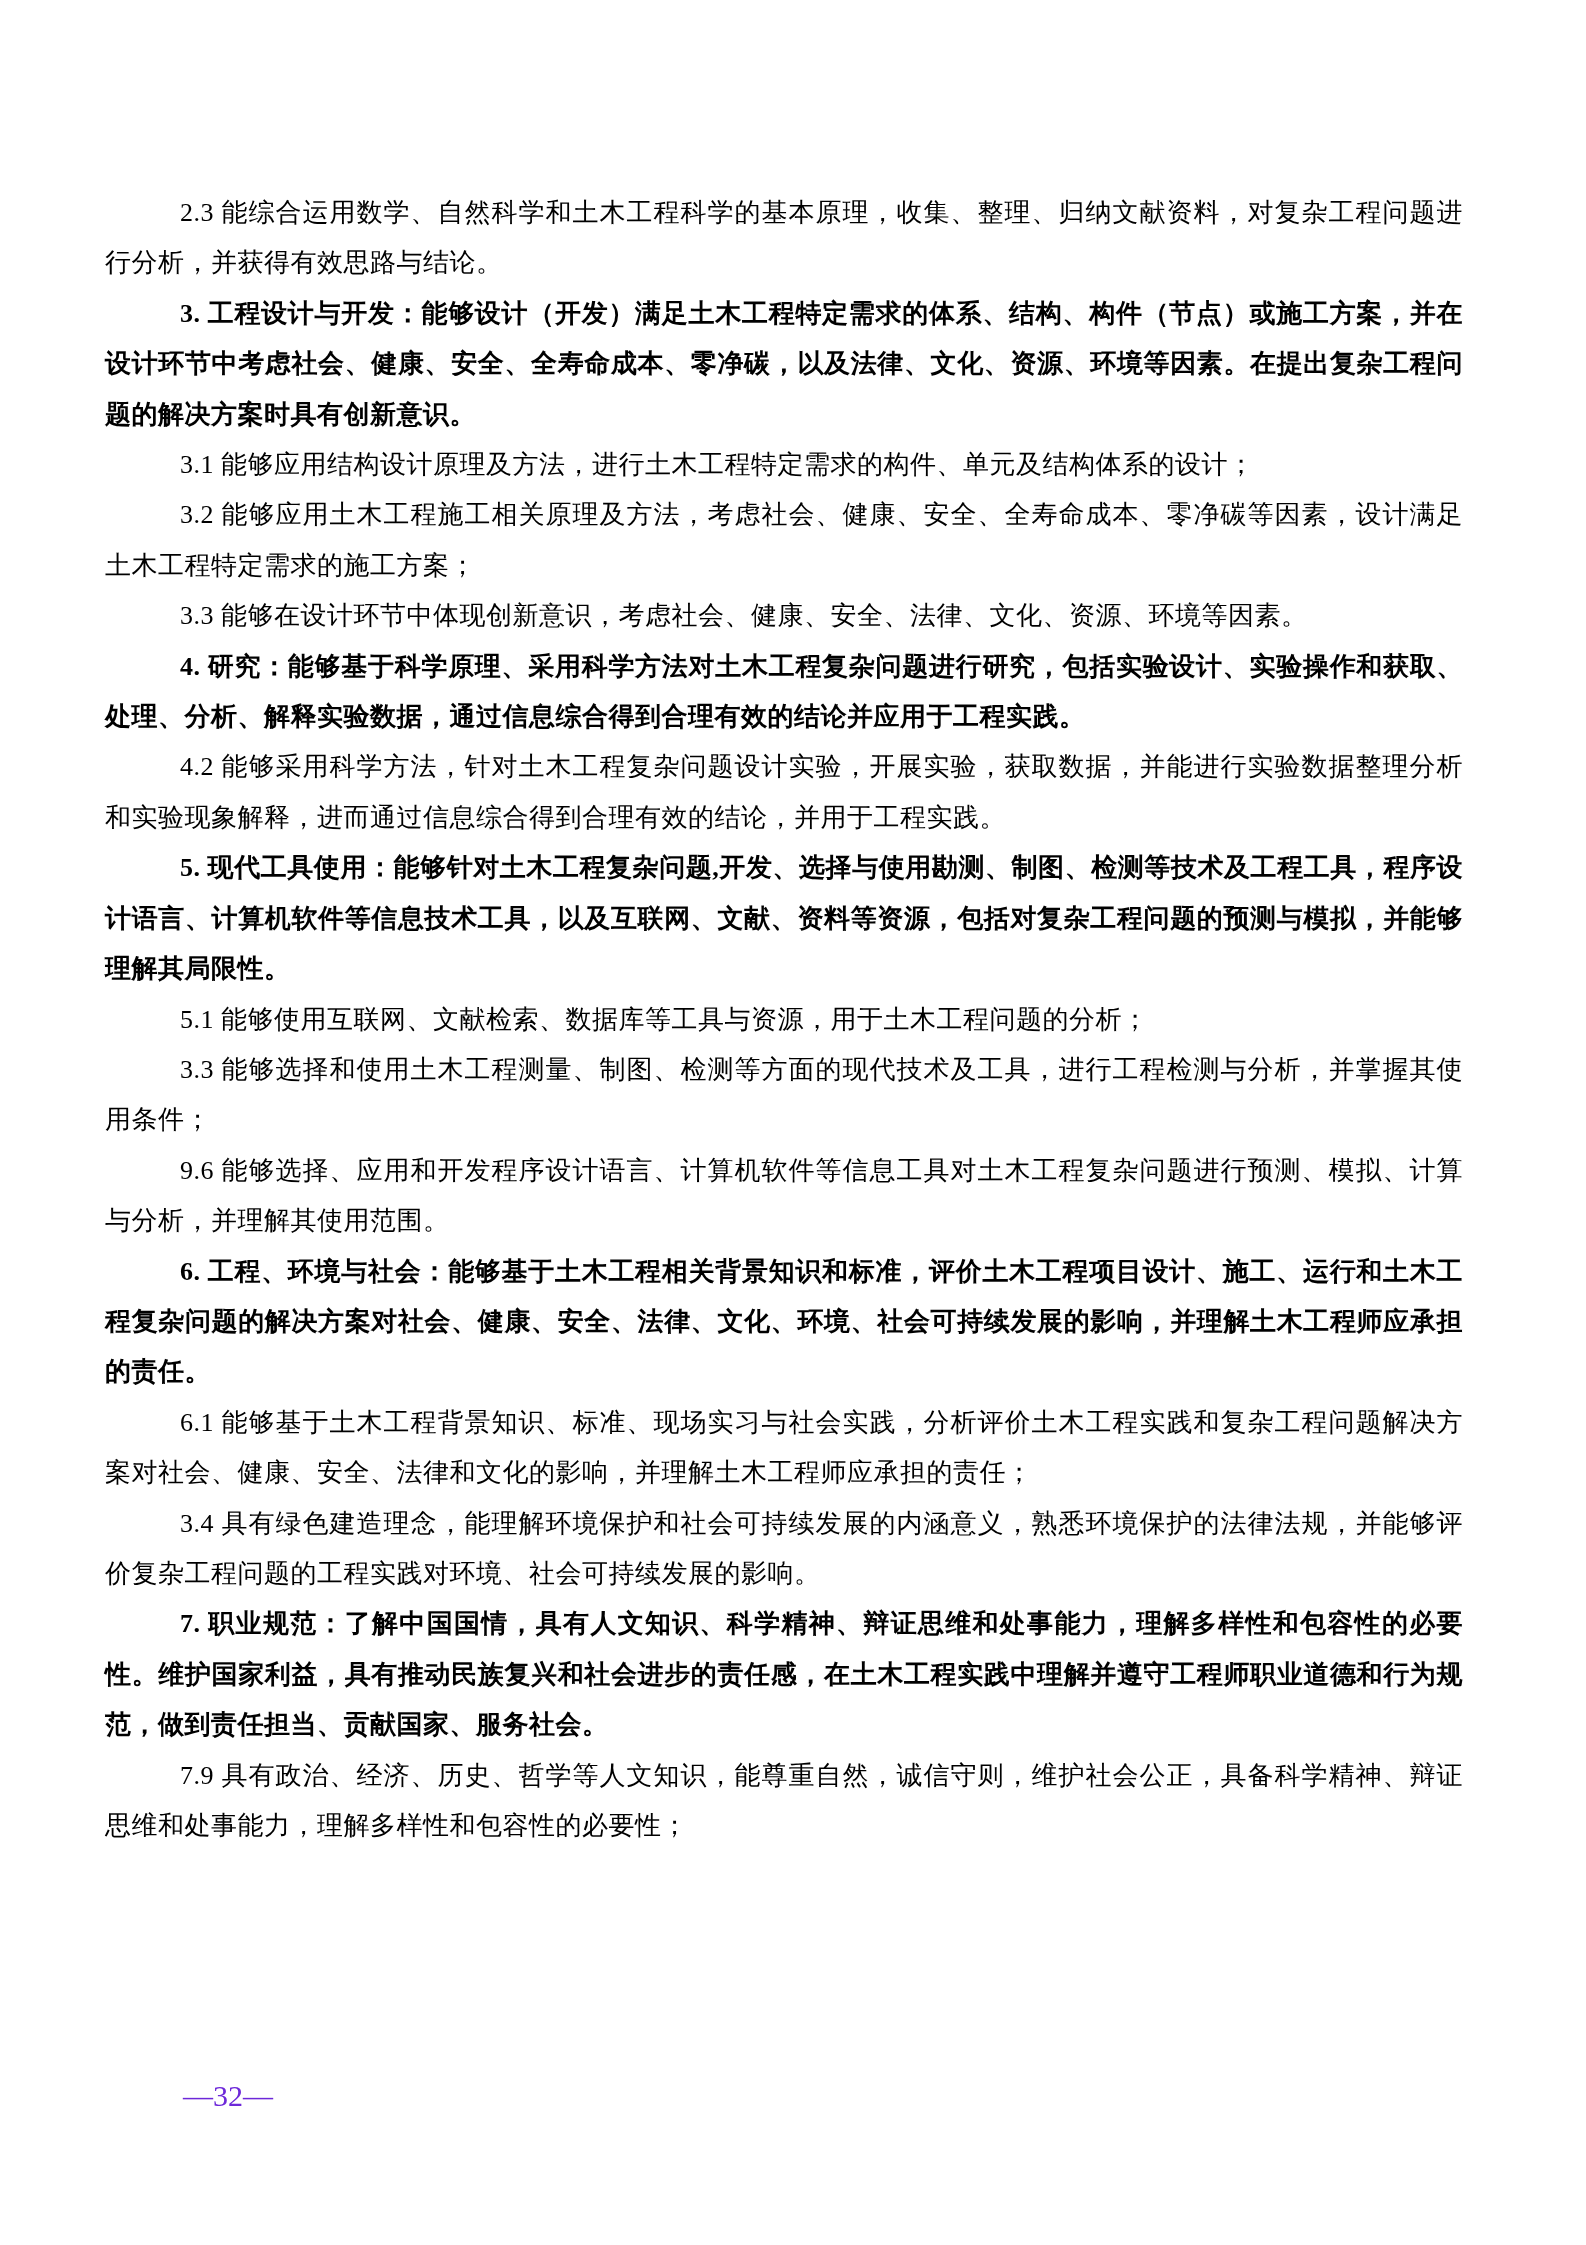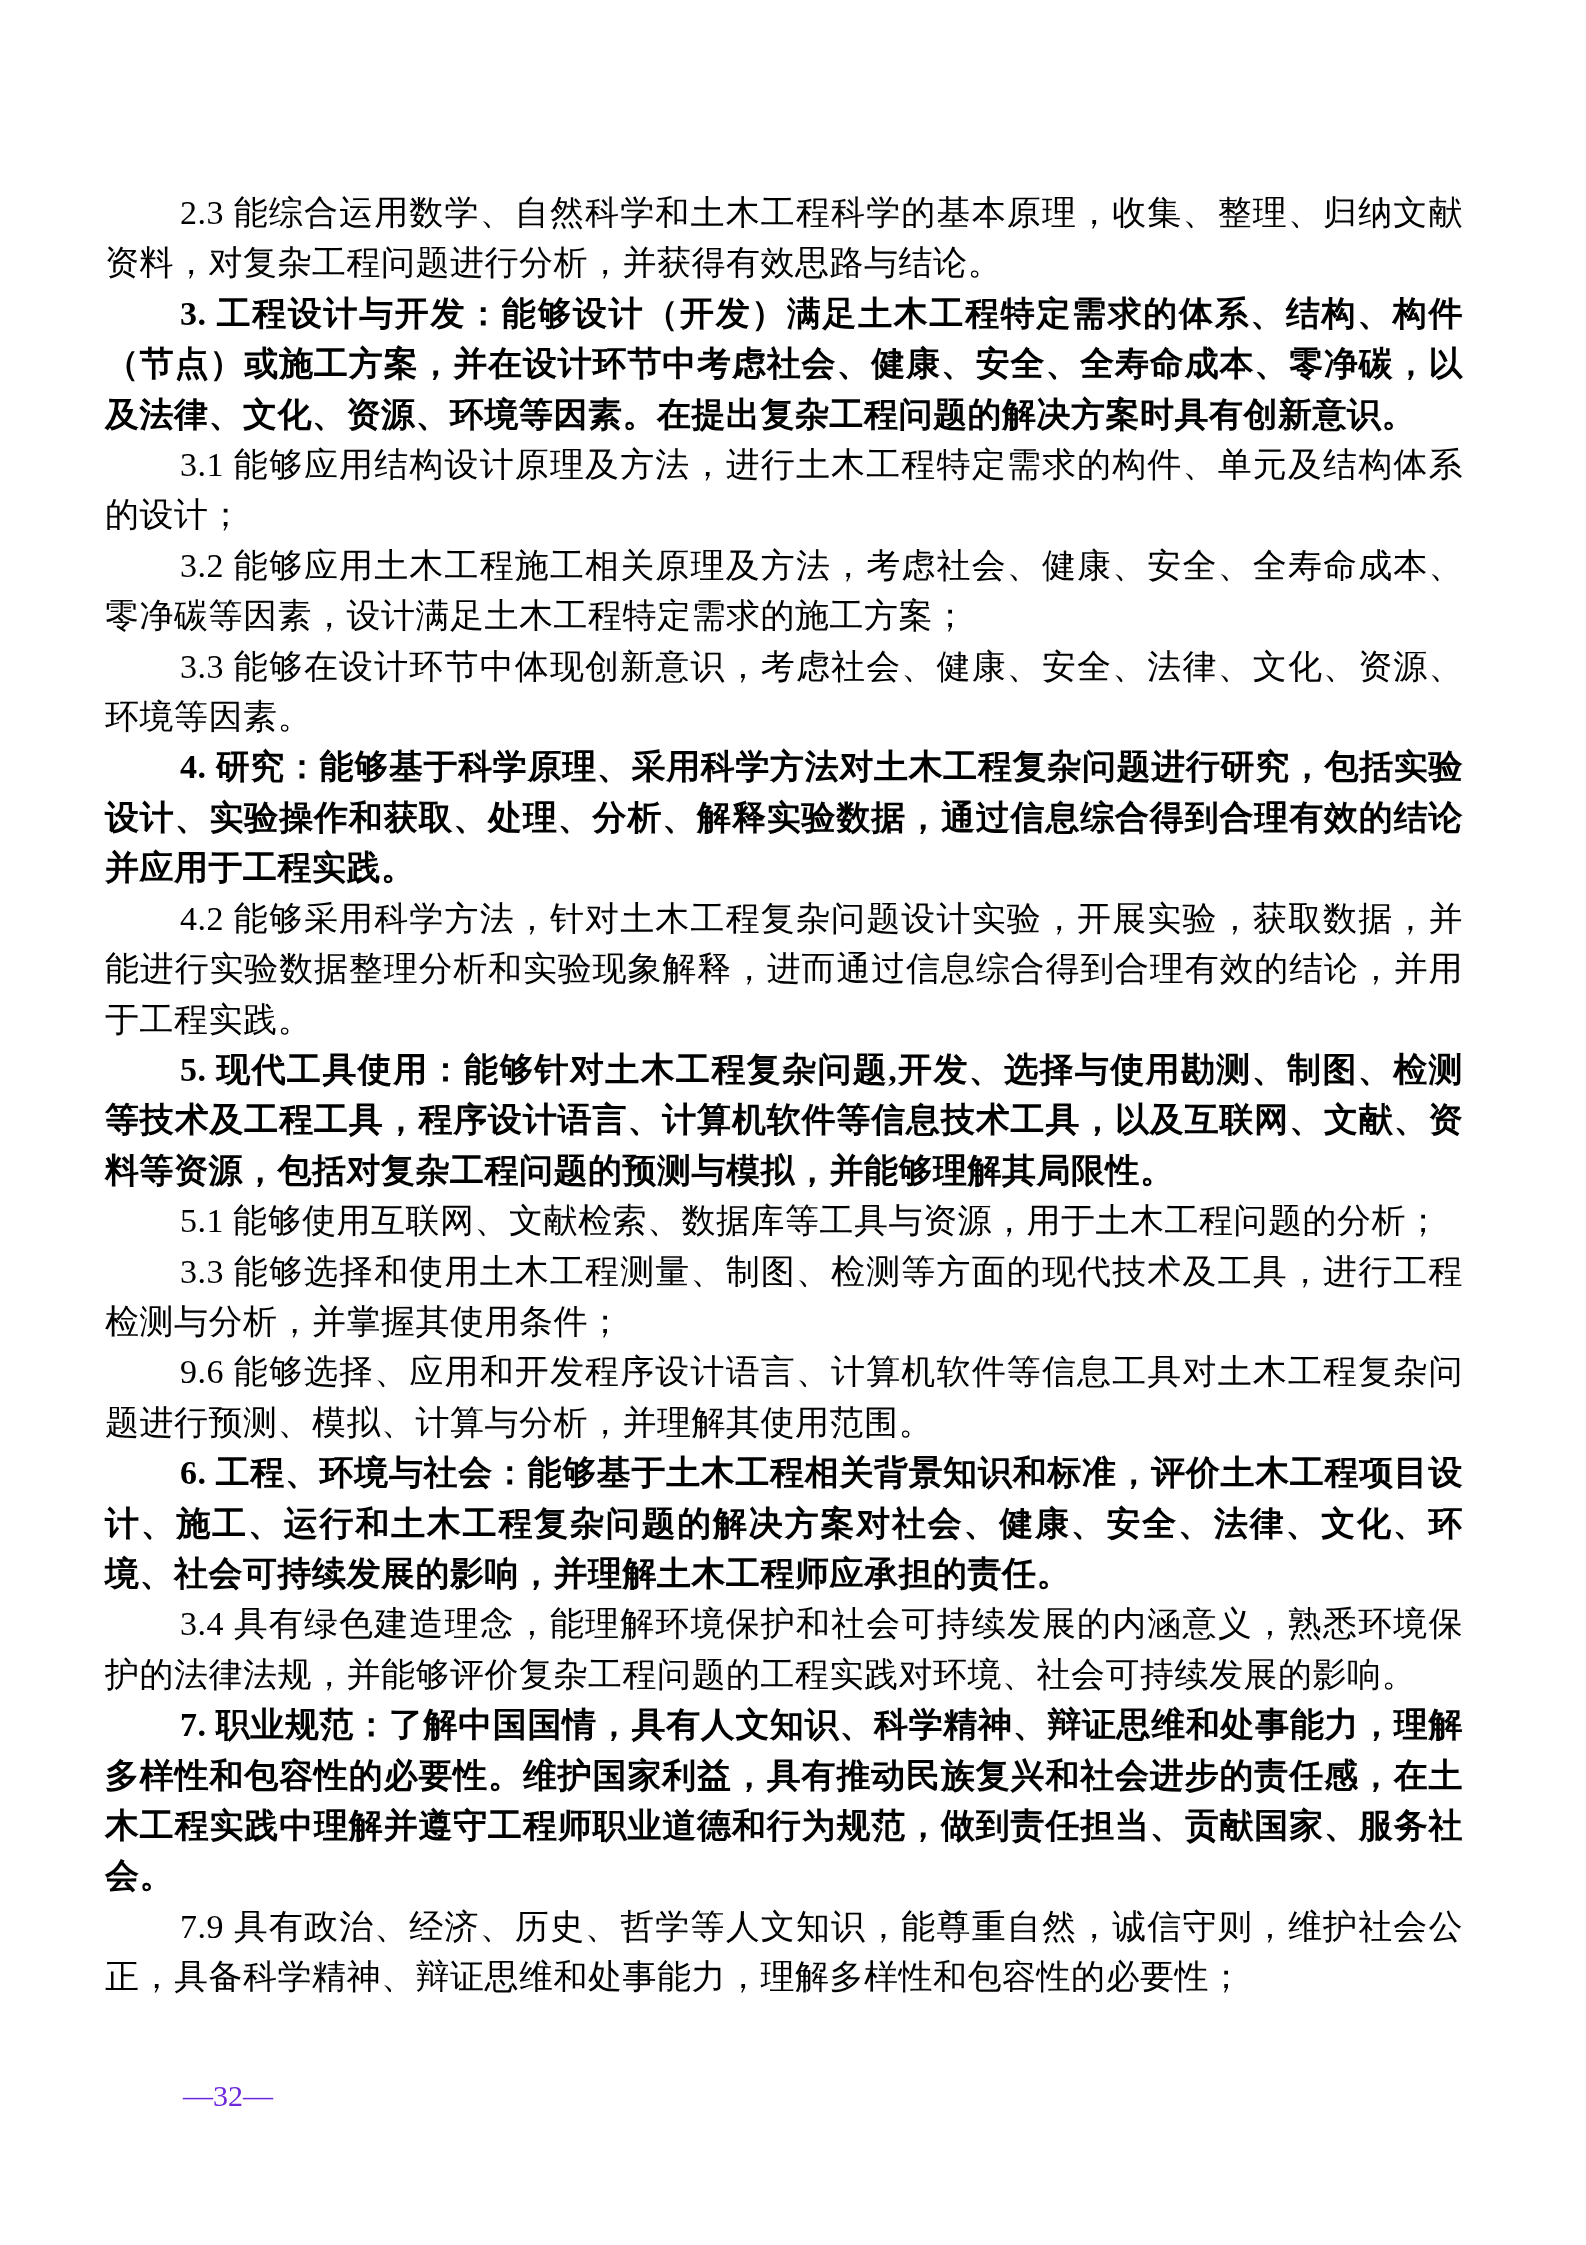--- a/index.html
+++ b/index.html
@@ -17,21 +17,21 @@
     color: #000000;
   }
   .text-block {
     position: absolute;
     left: 105px;
     top: 188px;
     width: 1358px;
   }
   .para {
     margin: 0;
-    font-size: 34px;
+    font-size: 26px;
     line-height: 50.4px;
     text-align: justify;
     text-justify: inter-character;
     text-indent: 75px;
     letter-spacing: 0.5px;
     word-break: break-all;
   }
   .para.bold {
     font-weight: 700;
   }
@@ -55,18 +55,19 @@
     <p class="para">3.1 能够应用结构设计原理及方法，进行土木工程特定需求的构件、单元及结构体系的设计；</p>
     <p class="para">3.2 能够应用土木工程施工相关原理及方法，考虑社会、健康、安全、全寿命成本、零净碳等因素，设计满足土木工程特定需求的施工方案；</p>
     <p class="para">3.3 能够在设计环节中体现创新意识，考虑社会、健康、安全、法律、文化、资源、环境等因素。</p>
     <p class="para bold">4. 研究：能够基于科学原理、采用科学方法对土木工程复杂问题进行研究，包括实验设计、实验操作和获取、处理、分析、解释实验数据，通过信息综合得到合理有效的结论并应用于工程实践。</p>
     <p class="para">4.2 能够采用科学方法，针对土木工程复杂问题设计实验，开展实验，获取数据，并能进行实验数据整理分析和实验现象解释，进而通过信息综合得到合理有效的结论，并用于工程实践。</p>
     <p class="para bold">5. 现代工具使用：能够针对土木工程复杂问题,开发、选择与使用勘测、制图、检测等技术及工程工具，程序设计语言、计算机软件等信息技术工具，以及互联网、文献、资料等资源，包括对复杂工程问题的预测与模拟，并能够理解其局限性。</p>
     <p class="para">5.1 能够使用互联网、文献检索、数据库等工具与资源，用于土木工程问题的分析；</p>
     <p class="para">3.3 能够选择和使用土木工程测量、制图、检测等方面的现代技术及工具，进行工程检测与分析，并掌握其使用条件；</p>
     <p class="para">9.6 能够选择、应用和开发程序设计语言、计算机软件等信息工具对土木工程复杂问题进行预测、模拟、计算与分析，并理解其使用范围。</p>
     <p class="para bold">6. 工程、环境与社会：能够基于土木工程相关背景知识和标准，评价土木工程项目设计、施工、运行和土木工程复杂问题的解决方案对社会、健康、安全、法律、文化、环境、社会可持续发展的影响，并理解土木工程师应承担的责任。</p>
+    <p class="para">6.1 能够基于土木工程背景知识、标准、现场实习与社会实践，分析评价土木工程实践和复杂工程问题解决方案对社会、健康、安全、法律和文化的影响，并理解土木工程师应承担的责任；</p>
     <p class="para">3.4 具有绿色建造理念，能理解环境保护和社会可持续发展的内涵意义，熟悉环境保护的法律法规，并能够评价复杂工程问题的工程实践对环境、社会可持续发展的影响。</p>
     <p class="para bold">7. 职业规范：了解中国国情，具有人文知识、科学精神、辩证思维和处事能力，理解多样性和包容性的必要性。维护国家利益，具有推动民族复兴和社会进步的责任感，在土木工程实践中理解并遵守工程师职业道德和行为规范，做到责任担当、贡献国家、服务社会。</p>
     <p class="para">7.9 具有政治、经济、历史、哲学等人文知识，能尊重自然，诚信守则，维护社会公正，具备科学精神、辩证思维和处事能力，理解多样性和包容性的必要性；</p>
   </div>
   <div class="page-footer">—32—</div>
 </div>
 
 </body></html>

